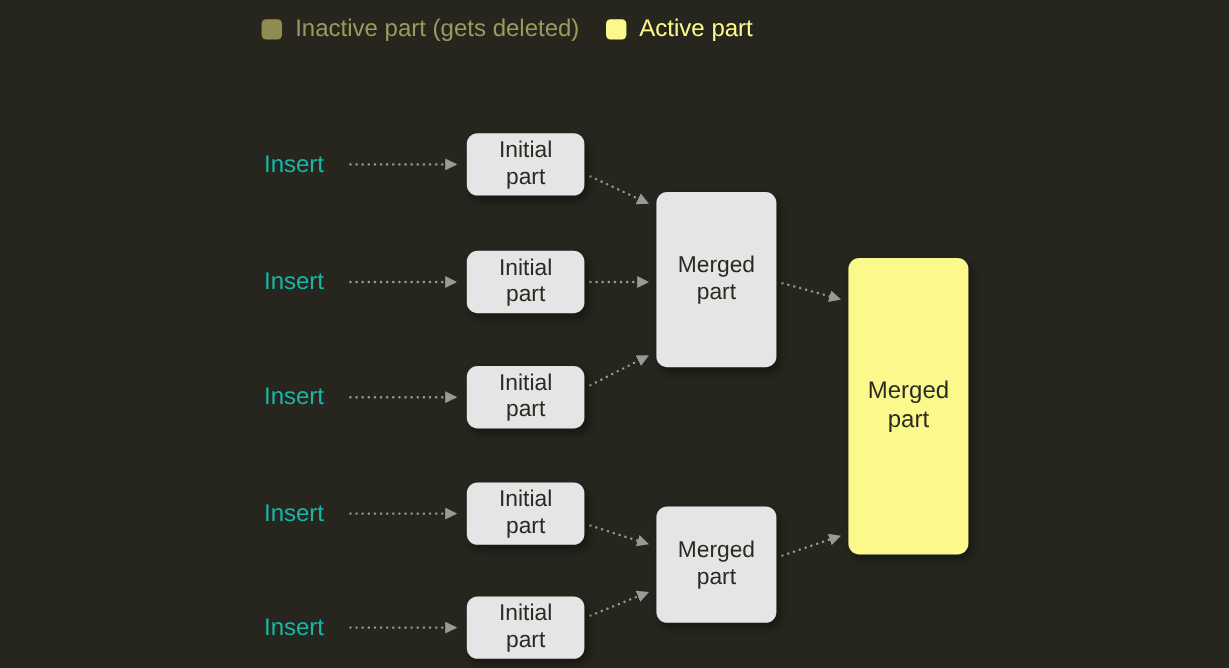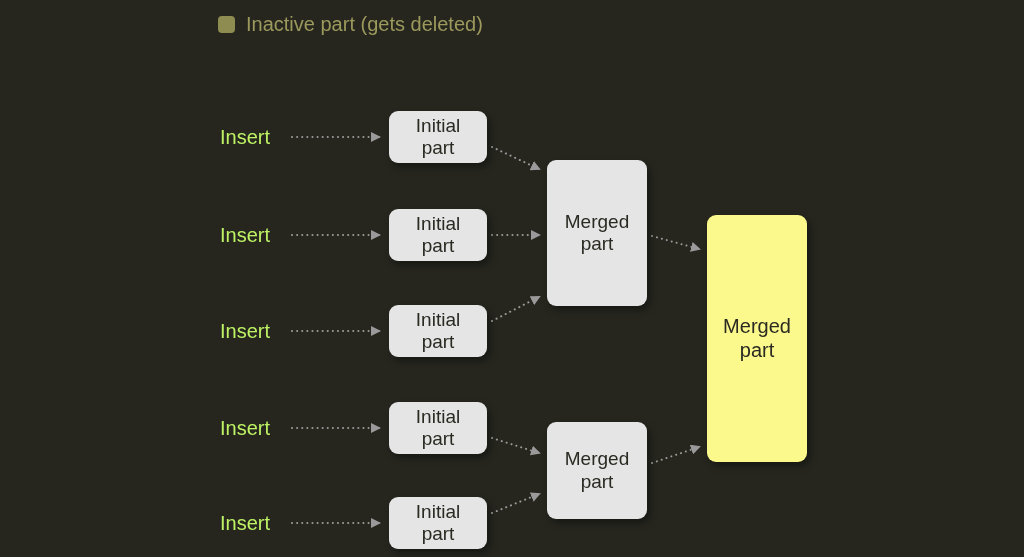--- a/index.html
+++ b/index.html
@@ -20,21 +20,21 @@
   .swatch { width: 17px; height: 17px; border-radius: 4px; flex: 0 0 auto; }
   .swatch.inactive { background: #8f8c52; }
   .swatch.active { background: #fbf98c; }
   .legend-label { font-size: 20px; white-space: nowrap; }
   .legend-label.inactive-text { color: #9c995c; }
   .legend-label.active-text { color: #fbf98c; }
 
   
   .insert-label {
     position: absolute; left: 220px;
-    color: #bef264; font-size: 20px; line-height: 26px;
+    color: #14b8a6; font-size: 20px; line-height: 26px;
   }
 
   
   .box {
     position: absolute;
     border-radius: 9px;
     display: flex; align-items: center; justify-content: center;
     text-align: center;
     font-size: 19px; line-height: 1.18;
     color: #2a2a22;
@@ -60,20 +60,24 @@
 </style>
 </head>
 <body>
 
 <div class="canvas">
 
   <div class="legend">
     <div class="legend-item">
       <span class="swatch inactive"></span>
       <span class="legend-label inactive-text">Inactive part (gets deleted)</span>
+    </div>
+    <div class="legend-item">
+      <span class="swatch active"></span>
+      <span class="legend-label active-text">Active part</span>
     </div>
   </div>
 
   <svg class="arrows" viewBox="0 0 1024 557">
     <defs>
       <marker id="arrowhead" markerWidth="5" markerHeight="5" refX="4" refY="2.5" orient="auto">
         <path d="M0,0 L5,2.5 L0,5 Z" fill="#9a9a9a"></path>
       </marker>
     </defs>
     <line x1="292" y1="137" x2="379" y2="137" marker-end="url(#arrowhead)"></line>

